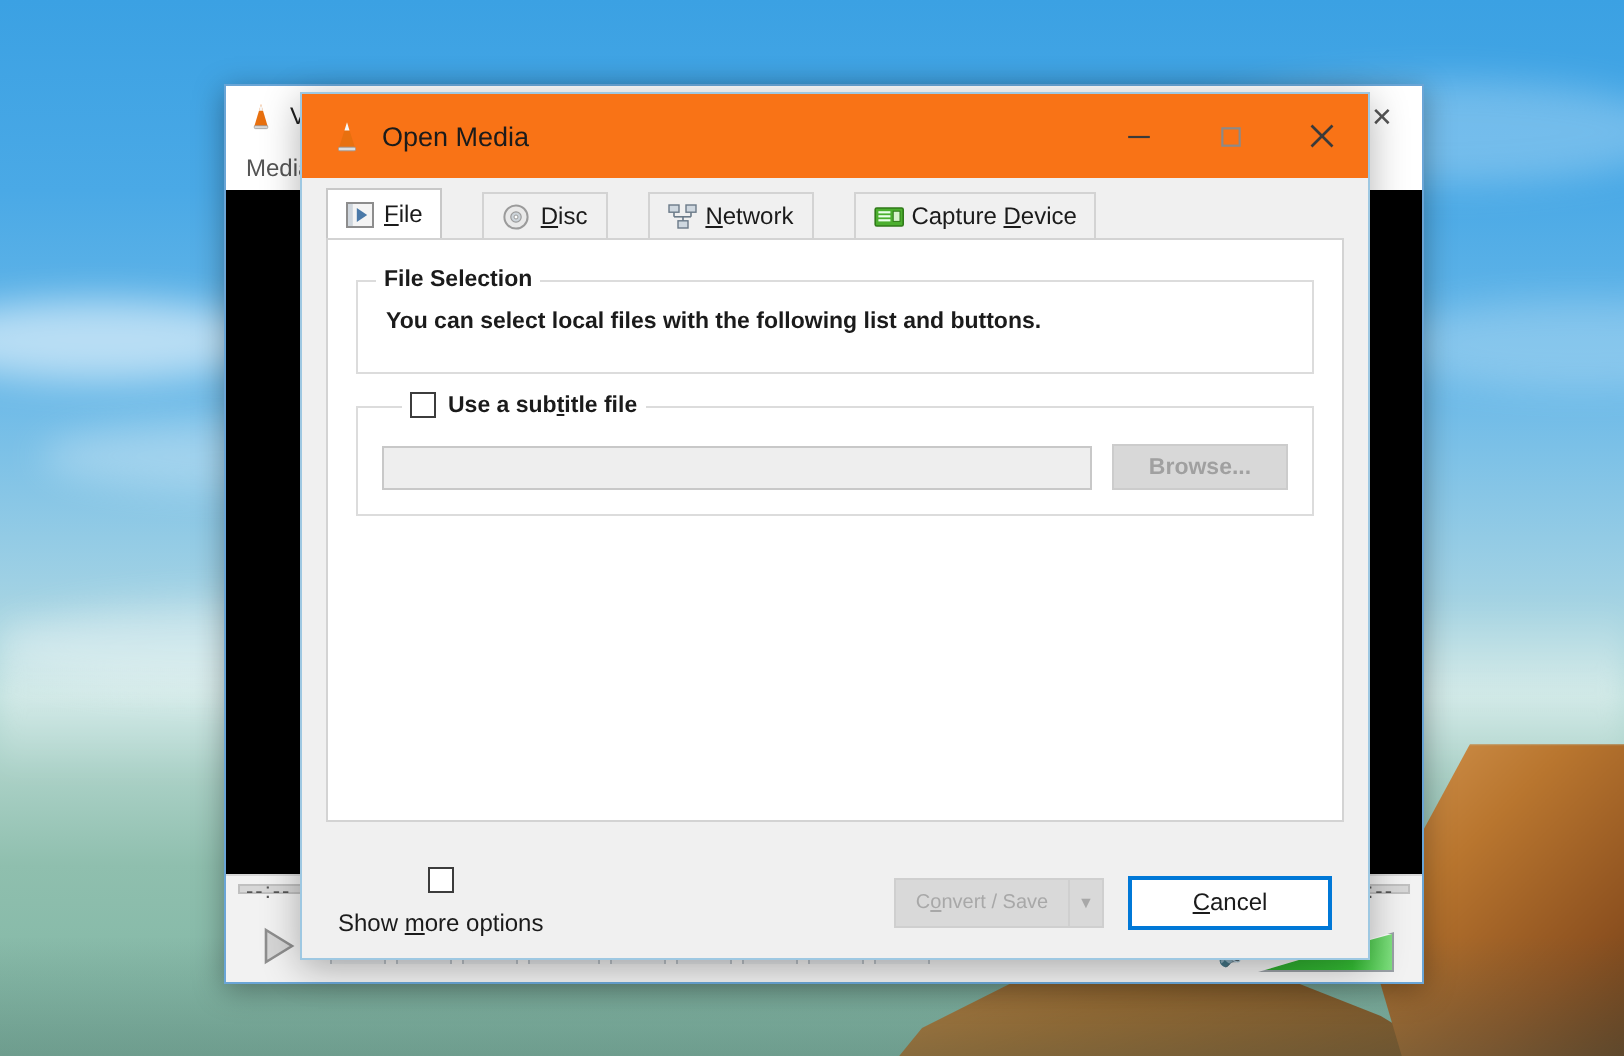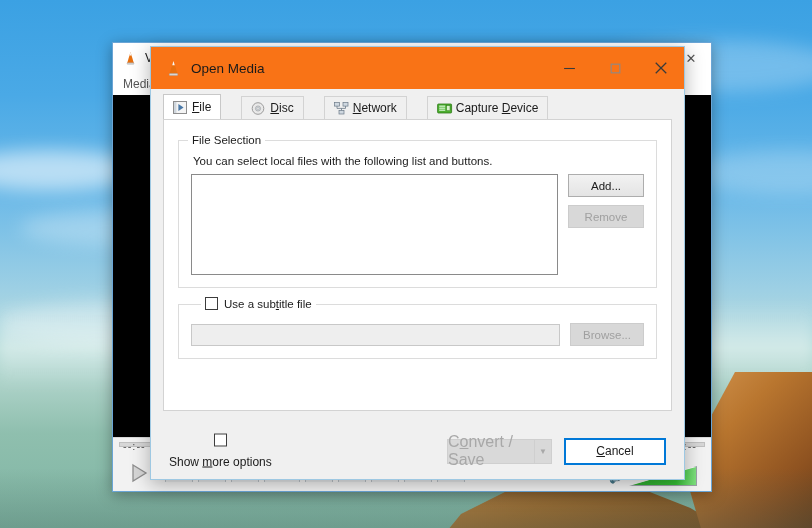--- a/index.html
+++ b/index.html
@@ -222,20 +222,21 @@
   }
   .tab-ico { width: 14px; height: 13px; display:inline-block; position: relative; }
 
   #tabpanel {
     position: absolute;
     left: 12px; right: 12px;
     top: 30px; bottom: 12px;
     background: #ffffff;
     border: 1px solid #d3d3d3;
     padding: 12px 14px;
+    font-weight: bold;
   }
 
   
   .groupbox {
     position: relative;
     border: 1px solid #dcdcdc;
     margin-top: 10px;
     padding: 12px 12px 12px 12px;
   }
   .group-legend {
@@ -290,21 +291,21 @@
     flex: 0 0 auto;
   }
 
   .sub-row { display: flex; gap: 10px; align-items: center; margin-top: 4px; }
   #subtitle-field {
     flex: 1 1 auto;
     height: 22px;
     background: #eeeeee;
     border: 1px solid #c8c8c8;
   }
-  #browse-btn { width: 74px; }
+  #browse-btn { width: 88px; }
 
   
   #show-more-row {
     position: absolute;
     left: 18px; bottom: -1px;
     display: flex; align-items: center; gap: 7px;
     font-size: 11.5px; color: #1b1b1b;
   }
   #dlg-footer {
     flex: 0 0 auto;
@@ -317,21 +318,21 @@
   }
   #footer-check {
     position: absolute;
     left: 18px; top: 50%; transform: translateY(-50%);
     display: flex; align-items: center; gap: 8px;
     font-size: 12px; color: #1b1b1b; flex-direction: column;
   }
   #convert-group { display: flex; align-items: stretch; margin-right: 12px; }
   #convert-btn {
     width: 88px; height: 25px;
-    font-size: 16px;
+    font-size: 10px;
     color: #a8a8a8;
     background: #d9d9d9;
     border: 1px solid #cfcfcf;
     display: flex; align-items: center; justify-content: center;
   }
   #convert-arrow {
     width: 17px; height: 25px;
     background: #d9d9d9;
     border: 1px solid #cfcfcf;
     border-left: none;
@@ -507,27 +508,20 @@
         </span>
         <span>Capture <span class="u">D</span>evice</span>
       </div>
     </div>
 
     <div id="tabpanel">
 
       <div class="groupbox" style="margin-top:8px;">
         <span class="group-legend">File Selection</span>
         <div class="hint-text">You can select local files with the following list and buttons.</div>
-        <div class="row">
-          <div id="filelist"></div>
-          <div class="side-btns">
-            <div class="btn">Add...</div>
-            <div class="btn disabled">Remove</div>
-          </div>
-        </div>
       </div>
 
       <div class="groupbox" style="margin-top:16px; padding-top:14px;">
         <span class="group-legend with-check">
           <span class="checkbox"></span>
           <span>Use a sub<span class="u">t</span>itle file</span>
         </span>
         <div class="sub-row">
           <div id="subtitle-field" title=""></div>
           <div class="btn disabled" id="browse-btn">Browse...</div>

